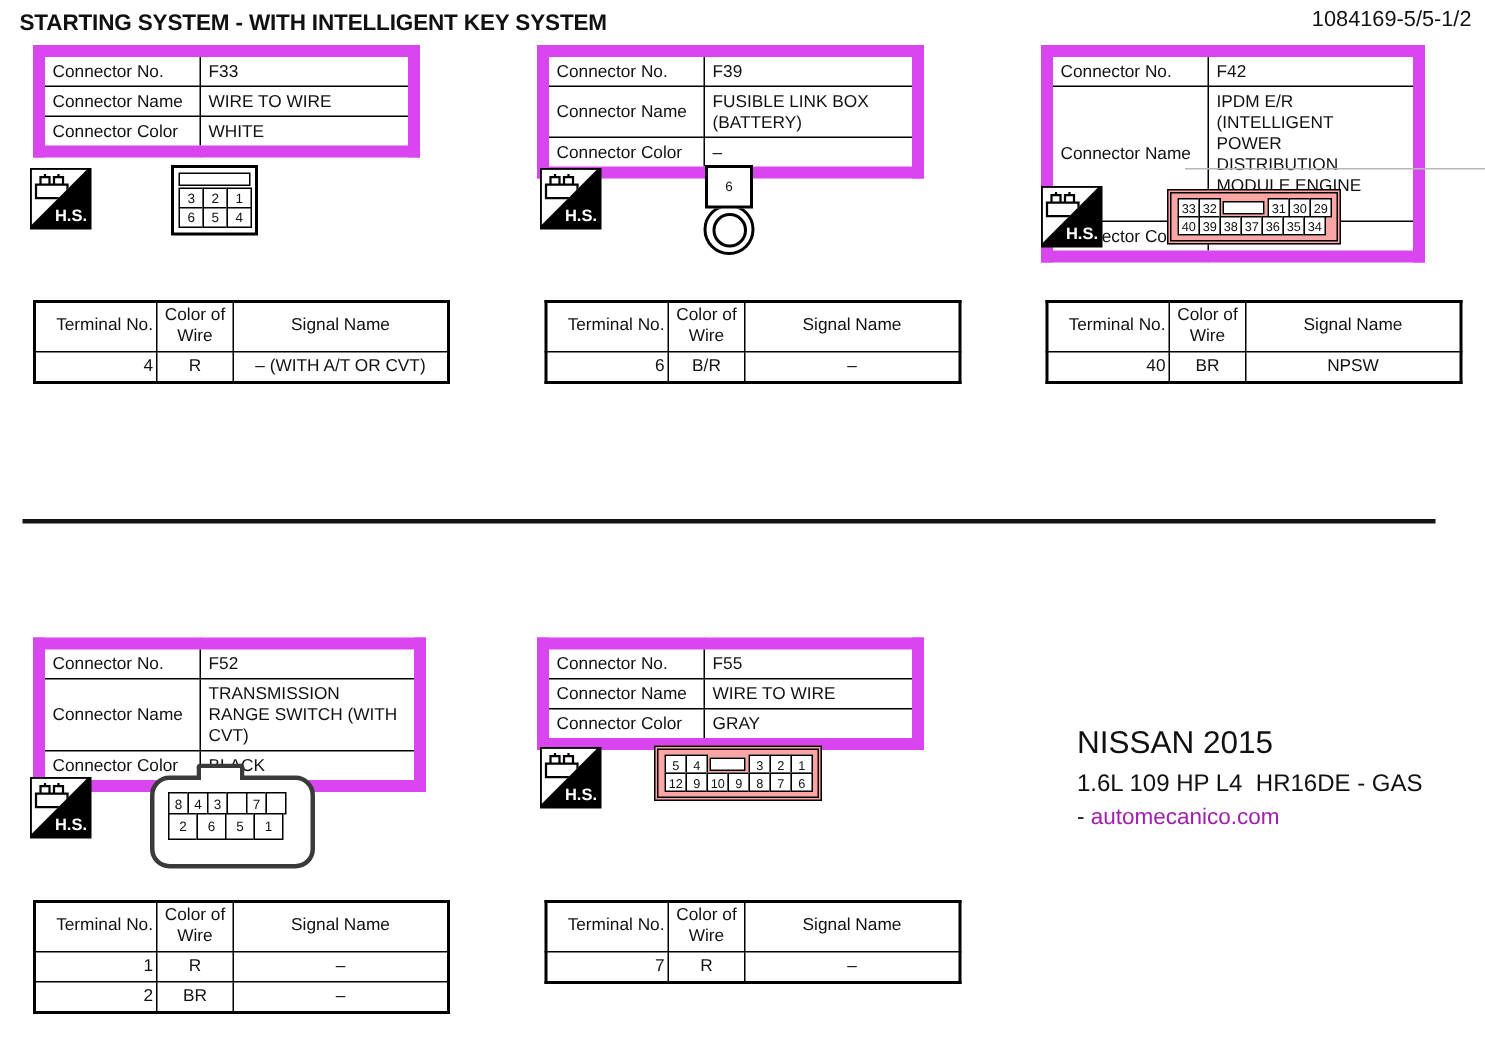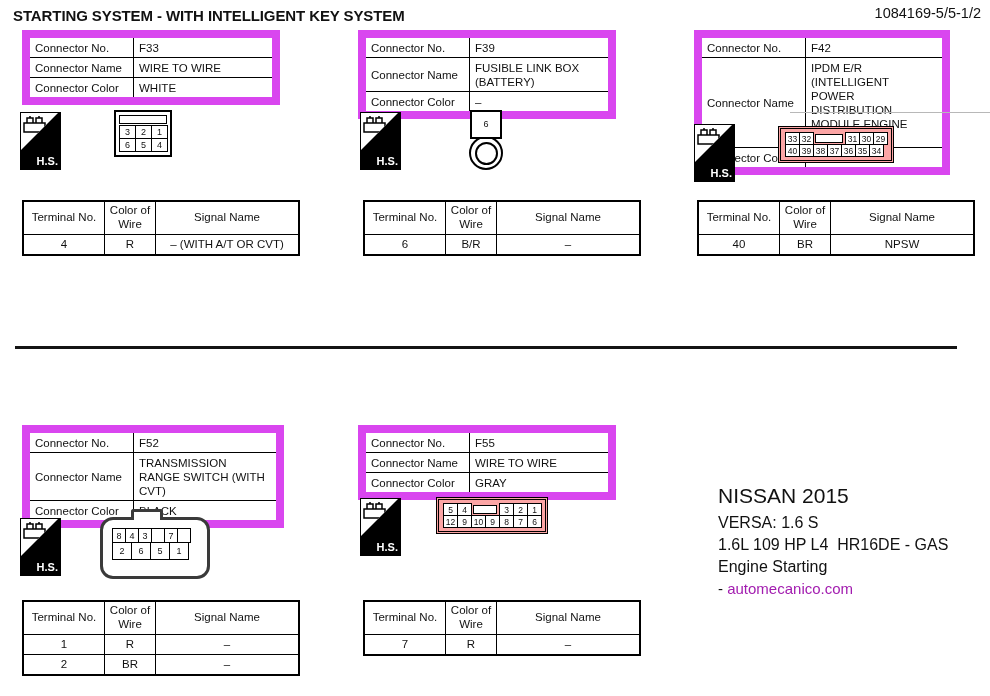--- a/index.html
+++ b/index.html
@@ -16,26 +16,26 @@
   .info-table { border:8px solid #d946ef; }
   .info-table td { border:1px solid #000; font-size:11.5px; padding:2.5px 5px; vertical-align:middle; line-height:1.22; }
   .info-table .lbl { width:93px; }
   .info-table .val { white-space:pre-line; }
 
   
   .term-table { border:2px solid #000; text-align:center; }
   .term-table th, .term-table td { border:1px solid #000; font-size:11.5px; font-weight:normal; padding:1px 2px; line-height:1.2; }
   .term-table th { height:30px; }
   .term-table td { height:17px; }
-  .term-table .c1 { width:76px; }
+  .term-table .c1 { width:76px;text-align:right; }
   .term-table .c2 { width:46px; white-space:pre-line; }
   .term-table .c3 { width:138px; }
 
   
-  .hs { position:absolute; width:41px; height:58px; background:#000; }
+  .hs { position:absolute; width:41px; height:41px; background:#000; }
   .hs-tri { position:absolute; left:1px; top:1px; width:37px; height:37px; background:#fff;
             clip-path:polygon(0 0,100% 0,0 100%); }
   .hs-tri svg { position:absolute; left:1px; top:2px; }
   .hs-label { position:absolute; right:3px; bottom:3px; color:#fff; font-size:11px; font-weight:bold; }
 
   
   .pin-row { display:flex; align-items:center; }
   .pin-row + .pin-row { margin-top:-1px; }
   .pin-cell { border:1px solid #000; box-sizing:border-box; text-align:center;
               font-size:8.5px; line-height:12px; height:13px; width:15px;
@@ -406,19 +406,17 @@
         <tr>
           <td class="c1">7</td>
           <td class="c2">R</td>
           <td class="c3">–</td>
         </tr>
       </tbody>
   </table>
 
   <div class="footer">
     <div class="f-brand">NISSAN 2015</div>
-    <div class="f-line">VERSA: 1.6 S</div>
     <div class="f-line">1.6L 109 HP L4  HR16DE - GAS</div>
-    <div class="f-line">Engine Starting</div>
     <div class="f-src"><span>-</span> <span class="gray">automecanico.com</span></div>
   </div>
 
 </div>
 
 </body></html>

